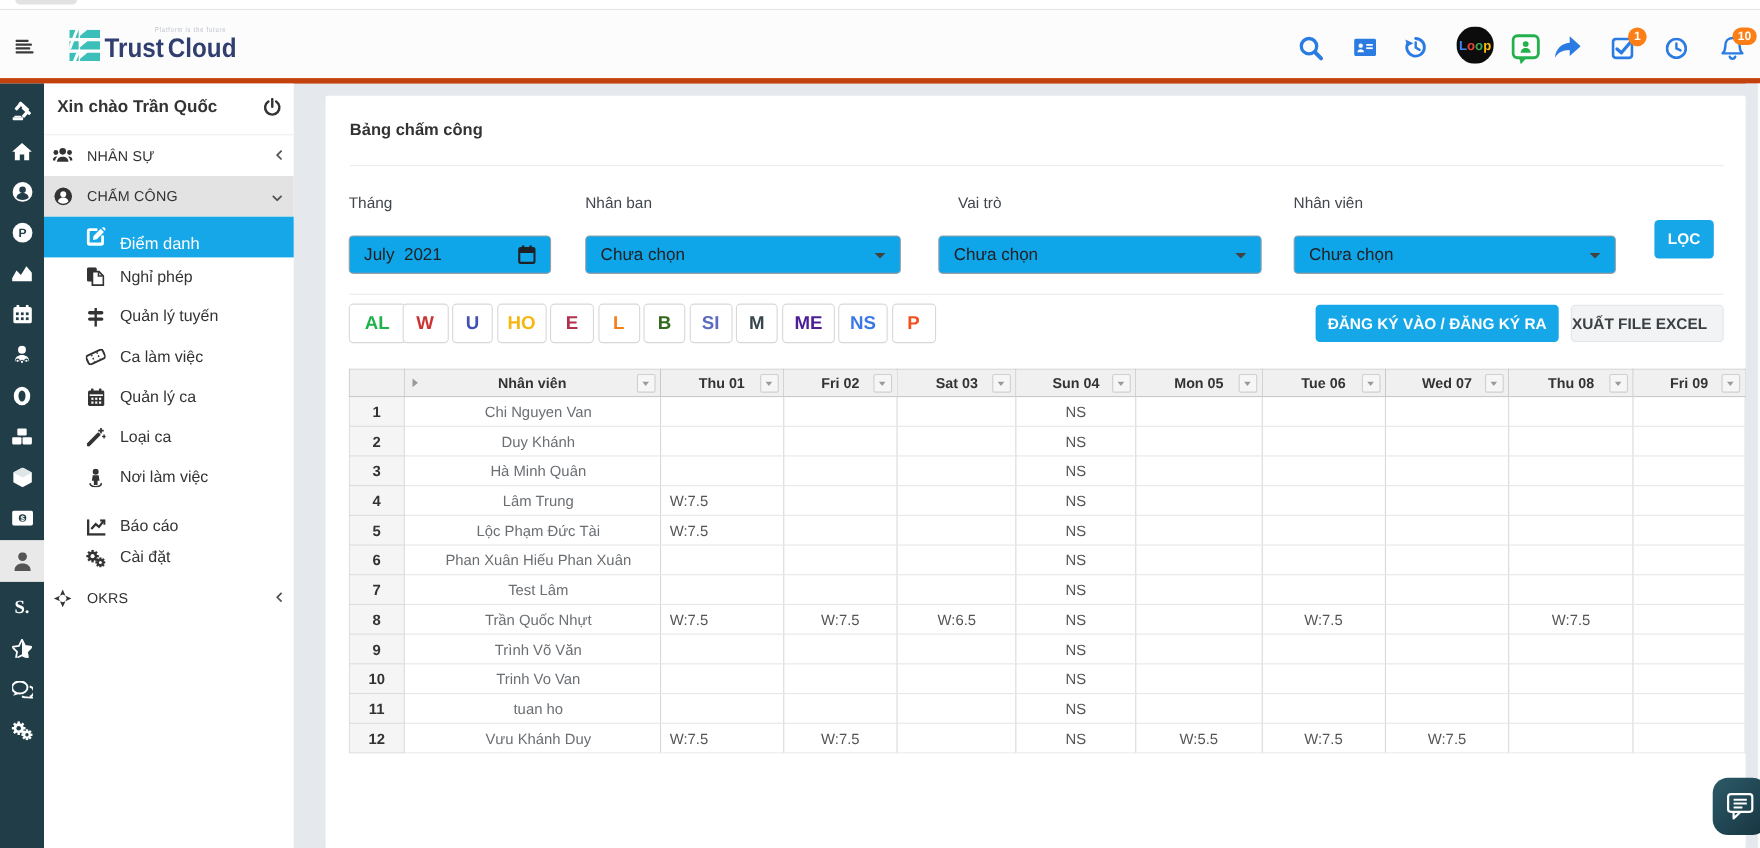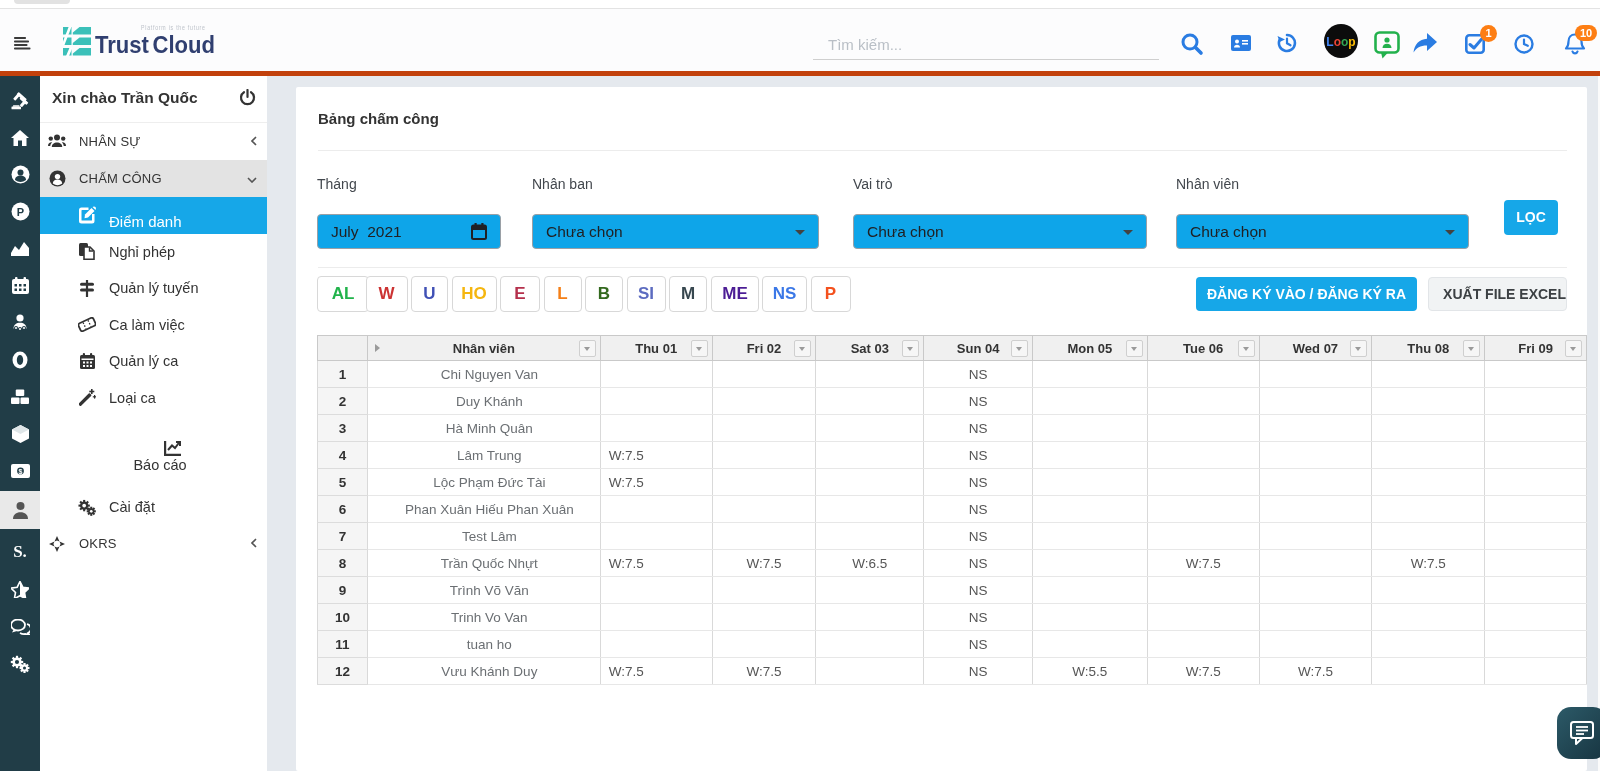--- a/index.html
+++ b/index.html
@@ -37,21 +37,21 @@
 .card h1{position:absolute;left:22px;top:23px;font-size:15px;font-weight:bold;color:#333}
 .div1{position:absolute;left:22px;top:63px;width:1249px;height:1px;background:#ececec}
 .div2{position:absolute;left:22px;top:180px;width:1249px;height:1px;background:#ececec}
 .flabel{position:absolute;top:89px;font-size:14px;color:#42474d}
 .finput{position:absolute;top:127px;height:35px;border:1px solid #9aa0a6;border-radius:4px;background:#0ea5e9}
 .finput .ftxt{position:absolute;left:13px;top:8px;font-size:15.5px;color:#202124}
 .caret{position:absolute;right:13px;top:15px;width:0;height:0;border-left:5px solid transparent;border-right:5px solid transparent;border-top:5px solid #424242}
 .btn-loc{position:absolute;left:1208px;top:113px;width:54px;height:35px;background:#16a7e8;border-radius:4px;color:#fff;font-size:14px;font-weight:bold;text-align:center;line-height:35px}
 .chip{position:absolute;top:189px;height:36px;border:1px solid #d8d8d8;border-radius:4px;background:#fff;font-size:17px;font-weight:bold;text-align:center;line-height:34px}
 .btn-dk{position:absolute;left:900px;top:190px;width:221px;height:34px;background:#16a7e8;border-radius:4px;color:#fff;font-size:14px;font-weight:bold;text-align:center;line-height:34px}
-.btn-xl{position:absolute;left:1132px;top:190px;width:139px;height:34px;background:#f1f3f4;border:1px solid #e2e5e8;border-radius:4px;color:#3c4043;font-size:14px;font-weight:bold;text-align:right;line-height:32px}
+.btn-xl{position:absolute;left:1132px;top:190px;width:139px;height:34px;background:#f1f3f4;border:1px solid #e2e5e8;border-radius:4px;color:#3c4043;font-size:14px;font-weight:bold;text-align:left;line-height:32px}
 
 .twrap{position:absolute;left:21px;top:248px;width:1270px;height:350px;overflow:hidden}
 table{border-collapse:collapse;table-layout:fixed}
 th{background:#f0f0f0;border:1px solid #c9c9c9;font-size:13px;font-weight:bold;color:#333;height:25px;position:relative;padding:0}
 td{border-left:1px solid #d9d9d9;border-right:1px solid #d9d9d9;border-bottom:1px solid #e7e7e7;font-size:13.5px;color:#555;height:27px;padding:0;text-align:center}
 td.num{background:#f5f5f5;font-weight:bold;color:#333;border-bottom:1px solid #dcdcdc}
 td.name{text-align:center;padding-left:11px;color:#6b6f73;font-size:13.5px;white-space:nowrap}
 td.v1{text-align:left;padding-left:8px}
 .fbtn{position:absolute;right:4px;top:4px;width:17px;height:17px;background:#f6f6f6;border:1px solid #cfcfcf;border-radius:2px}
 .fbtn:after{content:"";position:absolute;left:4px;top:6px;width:0;height:0;border-left:3.5px solid transparent;border-right:3.5px solid transparent;border-top:4.5px solid #9a9a9a}
@@ -80,23 +80,20 @@
 <path d="M16.5 21 H28 V28.5 H9.8 V26.5 Z"></path>
 <rect x="0" y="0" width="8.5" height="7.5"></rect>
 <rect x="0" y="10.5" width="8.5" height="7.5"></rect>
 <rect x="0" y="21" width="8.5" height="7.5"></rect>
 </g>
 <path d="M5.6 0 L8.4 0 L1.5 18 L-1.3 18 Z" fill="#fff"></path>
 <path d="M6.4 21 L9.4 21 L5.8 29.5 L2.8 29.5 Z" fill="#fff"></path>
         </svg></div>
 <div class="logo-slogan">Platform is the future</div>
 <div class="logo-text">Trust<span style="margin-left:4px">Cloud</span></div>
-<div class="search">
-        <span>Tìm kiếm...</span>
-      </div>
 <div class="ticon" style="left:1179px;top:31px"><svg width="26" height="26" viewBox="0 0 26 26" style="">
           <circle cx="11" cy="11" r="7" fill="none" stroke="#2a7ce2" stroke-width="3"></circle>
           <line x1="16.5" y1="16.5" x2="22" y2="22" stroke="#2a7ce2" stroke-width="3.6" stroke-linecap="round"></line>
         </svg></div>
 <div class="ticon" style="left:1231px;top:35px"><svg width="20" height="16" viewBox="0 0 20 16" style="">
           <rect x="0" y="0" width="20" height="16" rx="2" fill="#2a7ce2"></rect>
           <circle cx="6" cy="6.5" r="2" fill="#fff"></circle>
           <path d="M3 12.5c0-1.8 1.4-2.8 3-2.8s3 1 3 2.8z" fill="#fff"></path>
           <rect x="11" y="5" width="6" height="1.6" fill="#fff"></rect>
           <rect x="11" y="8" width="6" height="1.6" fill="#fff"></rect>
@@ -378,21 +375,31 @@
             <g fill="#333">
               <rect x="12" y="0" width="1.6" height="5"></rect>
               <rect x="10.3" y="1.7" width="5" height="1.6"></rect>
               <rect x="15" y="6" width="1.2" height="3.6"></rect>
               <rect x="13.8" y="7.2" width="3.6" height="1.2"></rect>
             </g>
           </svg>
         </span>
         <span class="mtxt" style="">Loại ca</span>
       </div>
-<div class="mrow sub" style="top:363px;height:36.5px;flex-direction:column;">
+<div class="mrow sub" style="top:340.0px;height:36.5px;">
+        <span class="mic">
+          <svg width="14" height="17" viewBox="0 0 14 17" style="">
+            <circle cx="7" cy="2.8" r="2.7" fill="#333"></circle>
+            <path d="M4.3 6 h5.4 l0.8 5 h-1.8 v4 h-3.4 v-4 h-1.8 z" fill="#333"></path>
+            <path d="M2.2 13.2 a5 2.6 0 1 0 9.6 0" fill="none" stroke="#333" stroke-width="1.5"></path>
+          </svg>
+        </span>
+        <span class="mtxt" style="">Nơi làm việc</span>
+      </div>
+<div class="mrow sub" style="top:385px;height:36.5px;">
         <span class="mic">
           <svg width="17" height="15" viewBox="0 0 17 15" style="">
             <path d="M0 0 h2.2 v12.8 h14.8 v2.2 h-17 z" fill="#333"></path>
             <path d="M4 9 L8 4.5 L11 7 L15.5 1" fill="none" stroke="#333" stroke-width="2"></path>
             <path d="M12 1 h4 v4" fill="none" stroke="#333" stroke-width="2"></path>
           </svg>
         </span>
         <span class="mtxt" style="">Báo cáo</span>
       </div>
 <div class="mrow sub" style="top:413.0px;height:36.5px;">
@@ -451,21 +458,21 @@
             <rect x="1" y="2.5" width="14" height="4.5" fill="#202124"></rect>
             <rect x="3.5" y="0" width="2.2" height="4" fill="#202124"></rect>
             <rect x="10.3" y="0" width="2.2" height="4" fill="#202124"></rect>
           </svg></span>
       </div>
 <div class="flabel" style="left:236px">Nhân ban</div>
 <div class="finput" style="left:236px;width:287px">
         <span class="ftxt">Chưa chọn</span>
         <span class="caret"></span>
       </div>
-<div class="flabel" style="left:557px">Vai trò</div>
+<div class="flabel" style="left:575px">Vai trò</div>
 <div class="finput" style="left:557px;width:294px">
         <span class="ftxt">Chưa chọn</span>
         <span class="caret"></span>
       </div>
 <div class="flabel" style="left:880px">Nhân viên</div>
 <div class="finput" style="left:880px;width:293px">
         <span class="ftxt">Chưa chọn</span>
         <span class="caret"></span>
       </div>
 <div class="btn-loc">LỌC</div>

